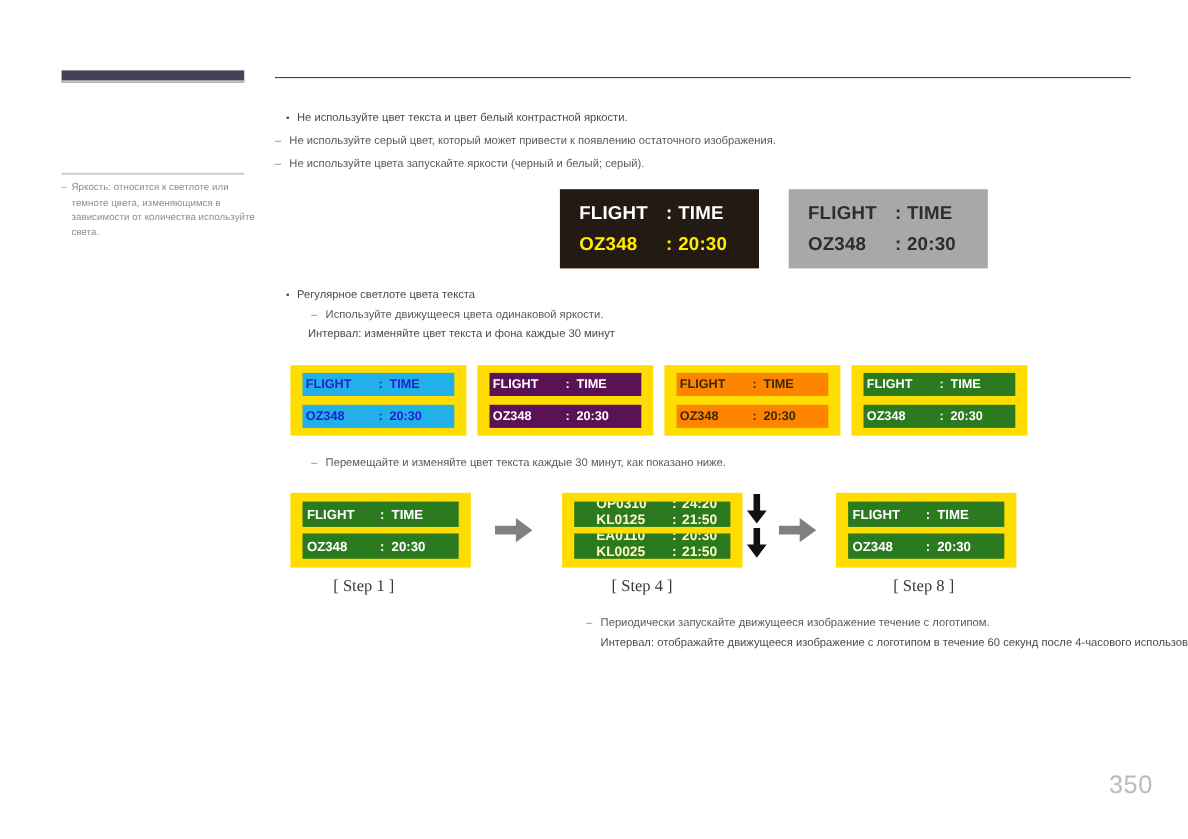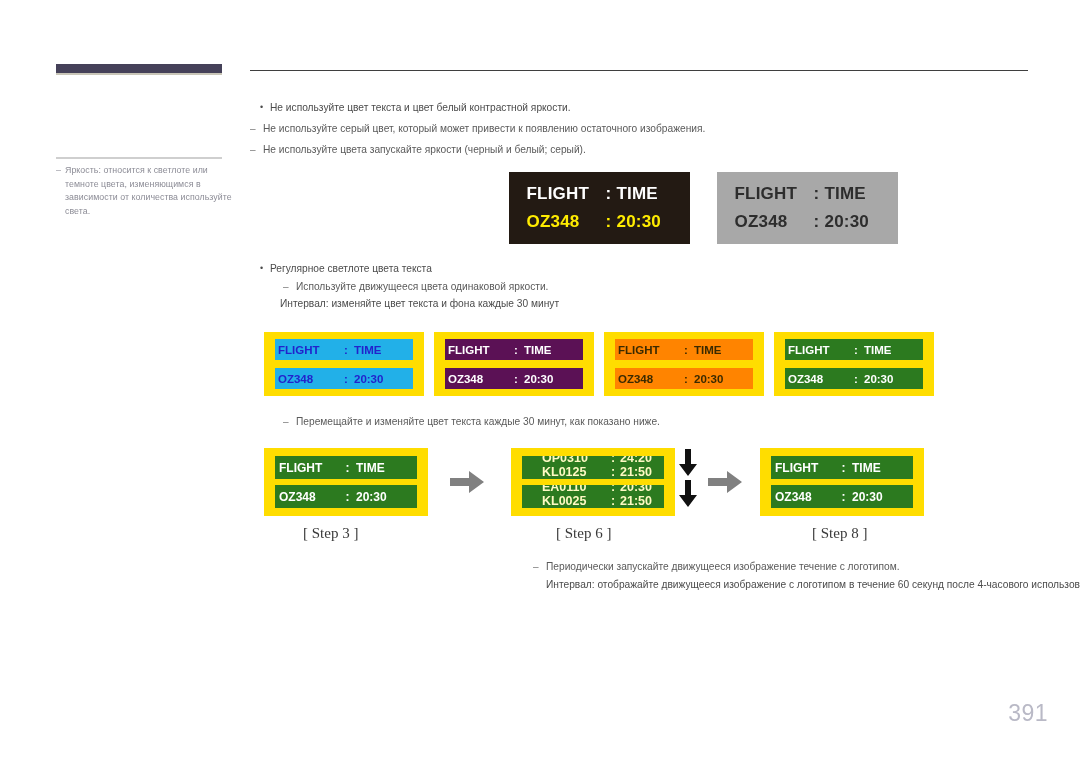--- a/index.html
+++ b/index.html
@@ -516,25 +516,25 @@
     </svg>
   </div>
 </div>
 
 <div class="arrow-right ar2">
   <svg viewBox="0 0 34 22" width="34" height="22">
     <polygon points="0,7 19,7 19,0 34,11 19,22 19,15 0,15" fill="#808080"></polygon>
   </svg>
 </div>
 
-<div class="step-cap cap1">[ Step 3 ]</div>
-<div class="step-cap cap2">[ Step 6 ]</div>
+<div class="step-cap cap1">[ Step 1 ]</div>
+<div class="step-cap cap2">[ Step 4 ]</div>
 <div class="step-cap cap3">[ Step 8 ]</div>
 
 <div class="bullet-line" style="left:533px; top:559px;">
   <span class="b-dash">–</span>
   <span class="b-txt sub">Периодически запускайте движущееся изображение течение с логотипом.</span>
 </div>
 <div class="bullet-line" style="left:546px; top:577px;">
   <span class="b-txt indent-plain">Интервал: отображайте движущееся изображение с логотипом в течение 60 секунд после 4-часового использования.</span>
 </div>
 
-<div class="page-num">391</div>
+<div class="page-num">350</div>
 
 </body></html>

